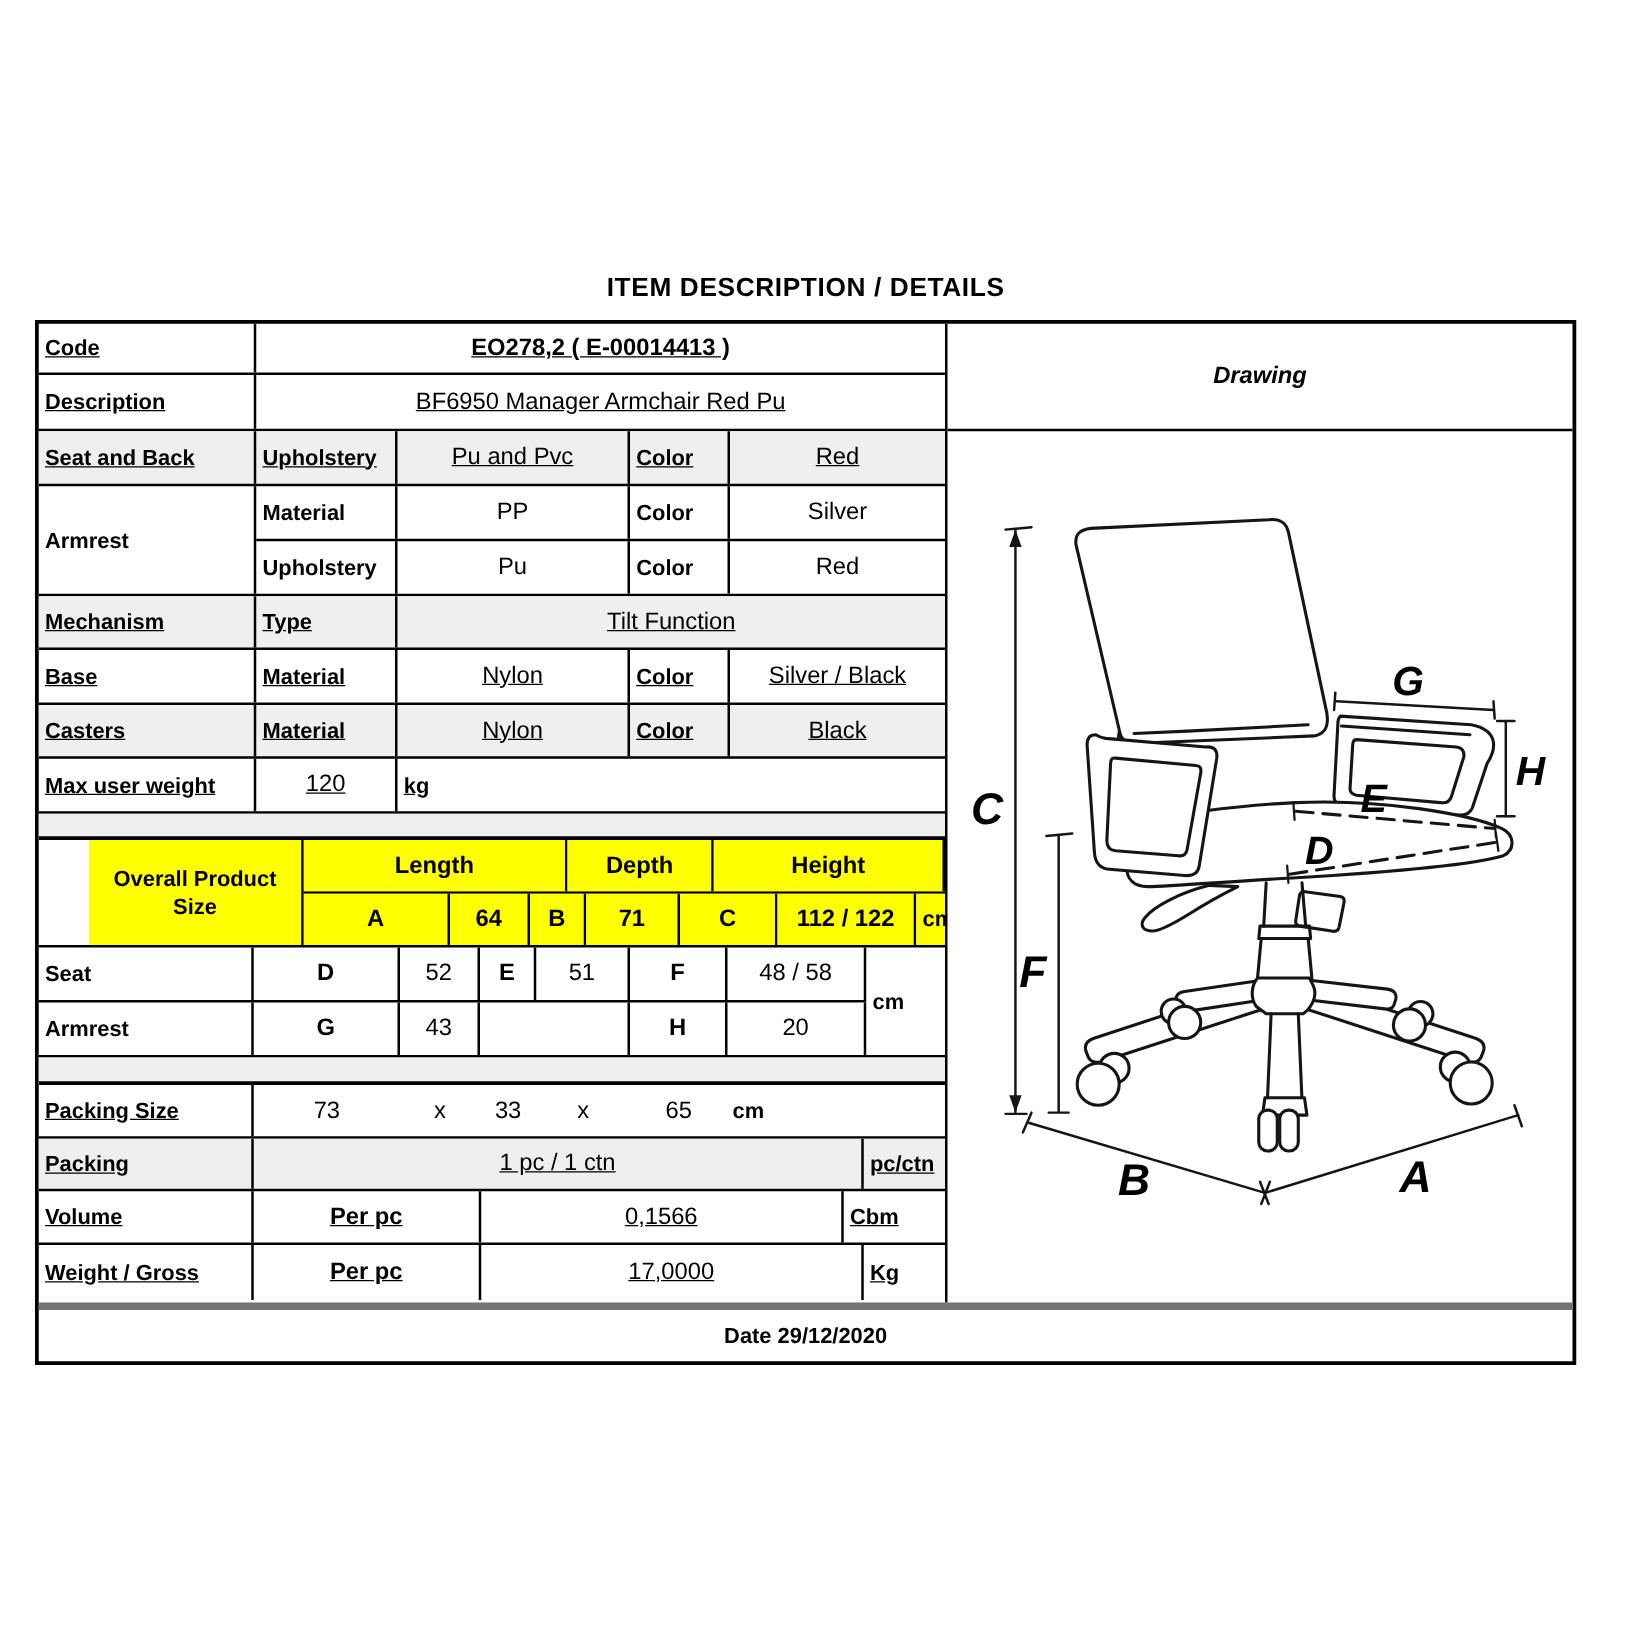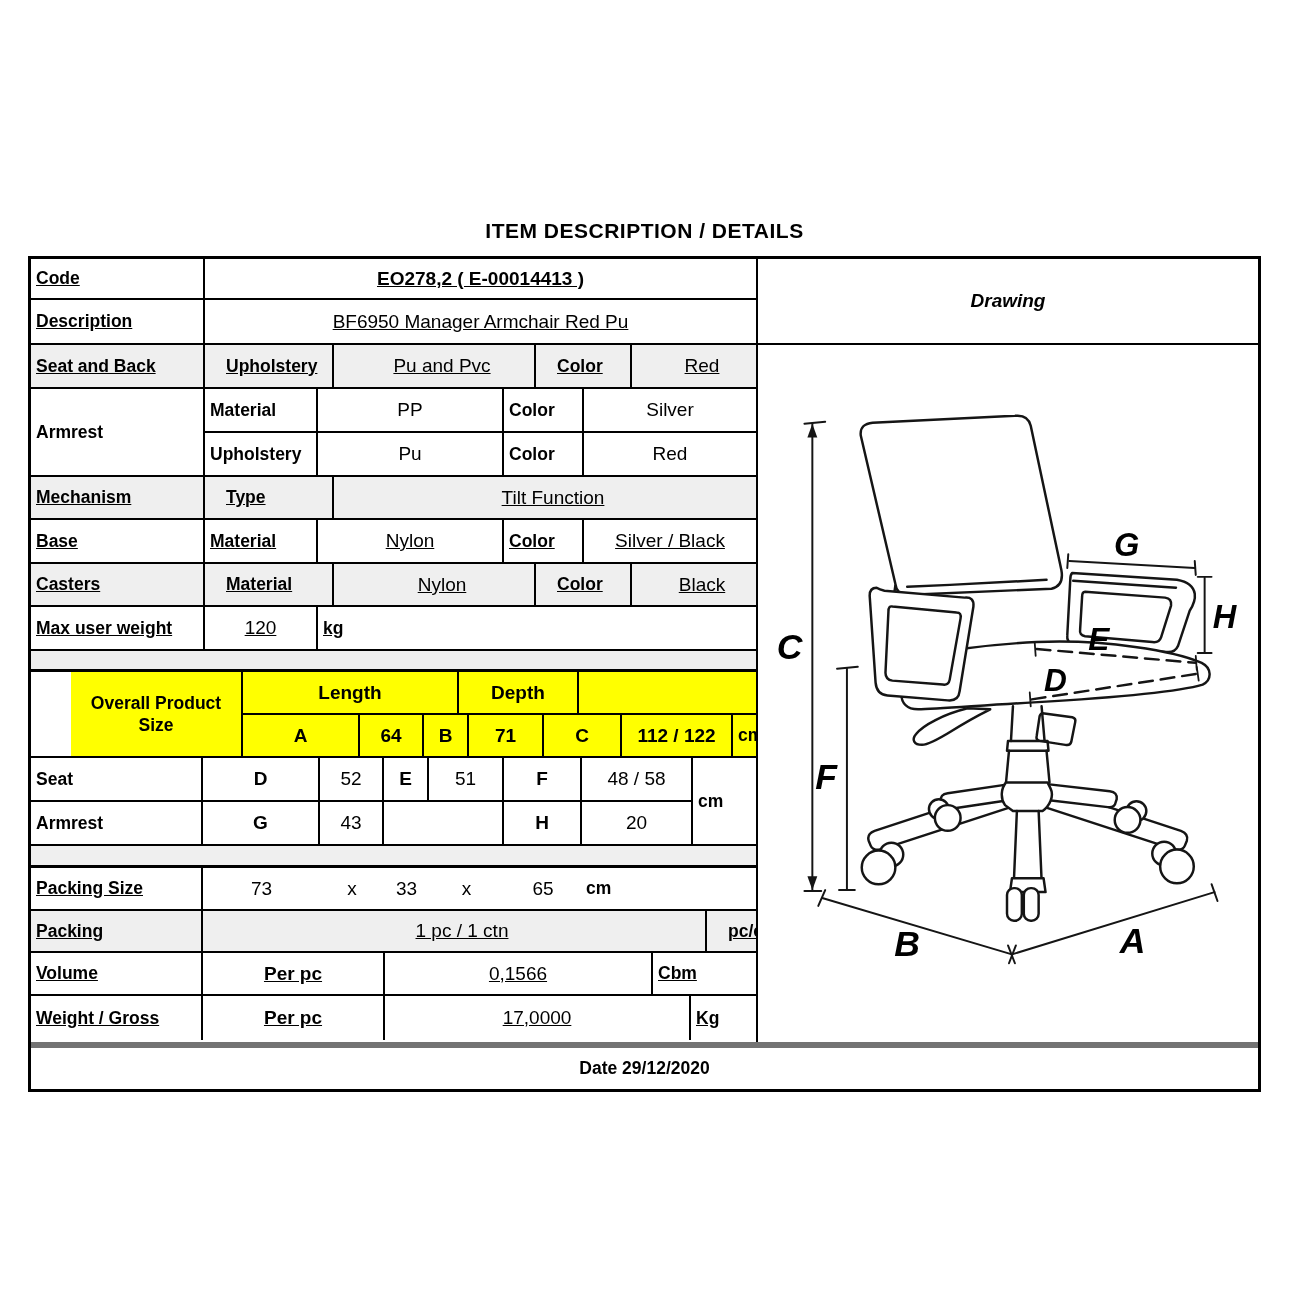--- a/index.html
+++ b/index.html
@@ -15,21 +15,21 @@
   #right-pane{flex:1;display:flex;flex-direction:column;min-width:0;font-style:italic;}
   .row{display:flex;border-bottom:2px solid #000;box-sizing:border-box;flex:0 0 auto;text-decoration:underline;}
   .cell{border-right:2px solid #000;box-sizing:border-box;display:flex;align-items:center;
     justify-content:center;overflow:hidden;white-space:nowrap;}
   .cell.last{border-right:none;}
   .lab{justify-content:flex-start;padding-left:5px;font-weight:bold;font-size:17.5px;}
   .sub{justify-content:flex-start;padding-left:5px;font-weight:bold;font-size:17.5px;}
   .val{font-size:19px;}
   .valb{font-size:19px;font-weight:bold;}
   .unit{justify-content:flex-start;padding-left:5px;font-weight:bold;font-size:17.5px;}
-  .gray{background:#efefef;gap:16px;}
+  .gray{background:#efefef;}
   .yellow{background:#ffff00;}
   .gaprow{border-bottom:3px solid #000;}
   .group{display:flex;border-bottom:2px solid #000;box-sizing:border-box;}
   .gcol{display:flex;flex-direction:column;flex:1;min-width:0;}
   .grow{display:flex;flex:1;}
   .grow.divide{border-bottom:2px solid #000;}
   #date-row{flex:1;border-top:0;display:flex;align-items:center;justify-content:center;
     font-weight:bold;font-size:17.5px;}
   #drawing-header{flex:0 0 86px;border-bottom:2px solid #000;display:flex;align-items:center;
     justify-content:center;font-weight:bold;font-size:19px;box-sizing:border-box;}
@@ -119,20 +119,21 @@
 
         <div class="group" style="height:86px">
           <div class="cell yellow" style="width:172px;flex-direction:column;font-weight:bold;font-size:17.5px;line-height:22px;margin-left:40px;">
             <span>Overall Product</span>
             <span>Size</span>
           </div>
           <div class="gcol">
             <div class="grow divide">
               <div class="cell yellow valb" style="width:216px">Length</div>
               <div class="cell yellow valb" style="width:120px">Depth</div>
+              <div class="cell yellow valb" style="width:189px">Height</div>
               <div class="cell yellow last" style="flex:1"></div>
             </div>
             <div class="grow">
               <div class="cell yellow valb" style="width:117px">A</div>
               <div class="cell yellow valb" style="width:64px">64</div>
               <div class="cell yellow valb" style="width:45px">B</div>
               <div class="cell yellow valb" style="width:75px">71</div>
               <div class="cell yellow valb" style="width:78px">C</div>
               <div class="cell yellow valb" style="width:111px">112 / 122</div>
               <div class="cell yellow unit last" style="flex:1">cm</div>
@@ -179,21 +180,21 @@
 
         <div class="row gray" style="height:42px">
           <div class="cell lab" style="width:172px">Packing</div>
           <div class="cell val" style="width:488px">1 pc / 1 ctn</div>
           <div class="cell unit last" style="flex:1">pc/ctn</div>
         </div>
 
         <div class="row" style="height:43px">
           <div class="cell lab" style="width:172px">Volume</div>
           <div class="cell valb" style="width:182px">Per pc</div>
-          <div class="cell val" style="width:268px">0,1566</div>
+          <div class="cell val" style="width:290px">0,1566</div>
           <div class="cell unit last" style="flex:1">Cbm</div>
         </div>
 
         <div class="row" style="height:44px;border-bottom:none">
           <div class="cell lab" style="width:172px">Weight / Gross</div>
           <div class="cell valb" style="width:182px">Per pc</div>
           <div class="cell val" style="width:306px">17,0000</div>
           <div class="cell unit last" style="flex:1">Kg</div>
         </div>
       </div>

